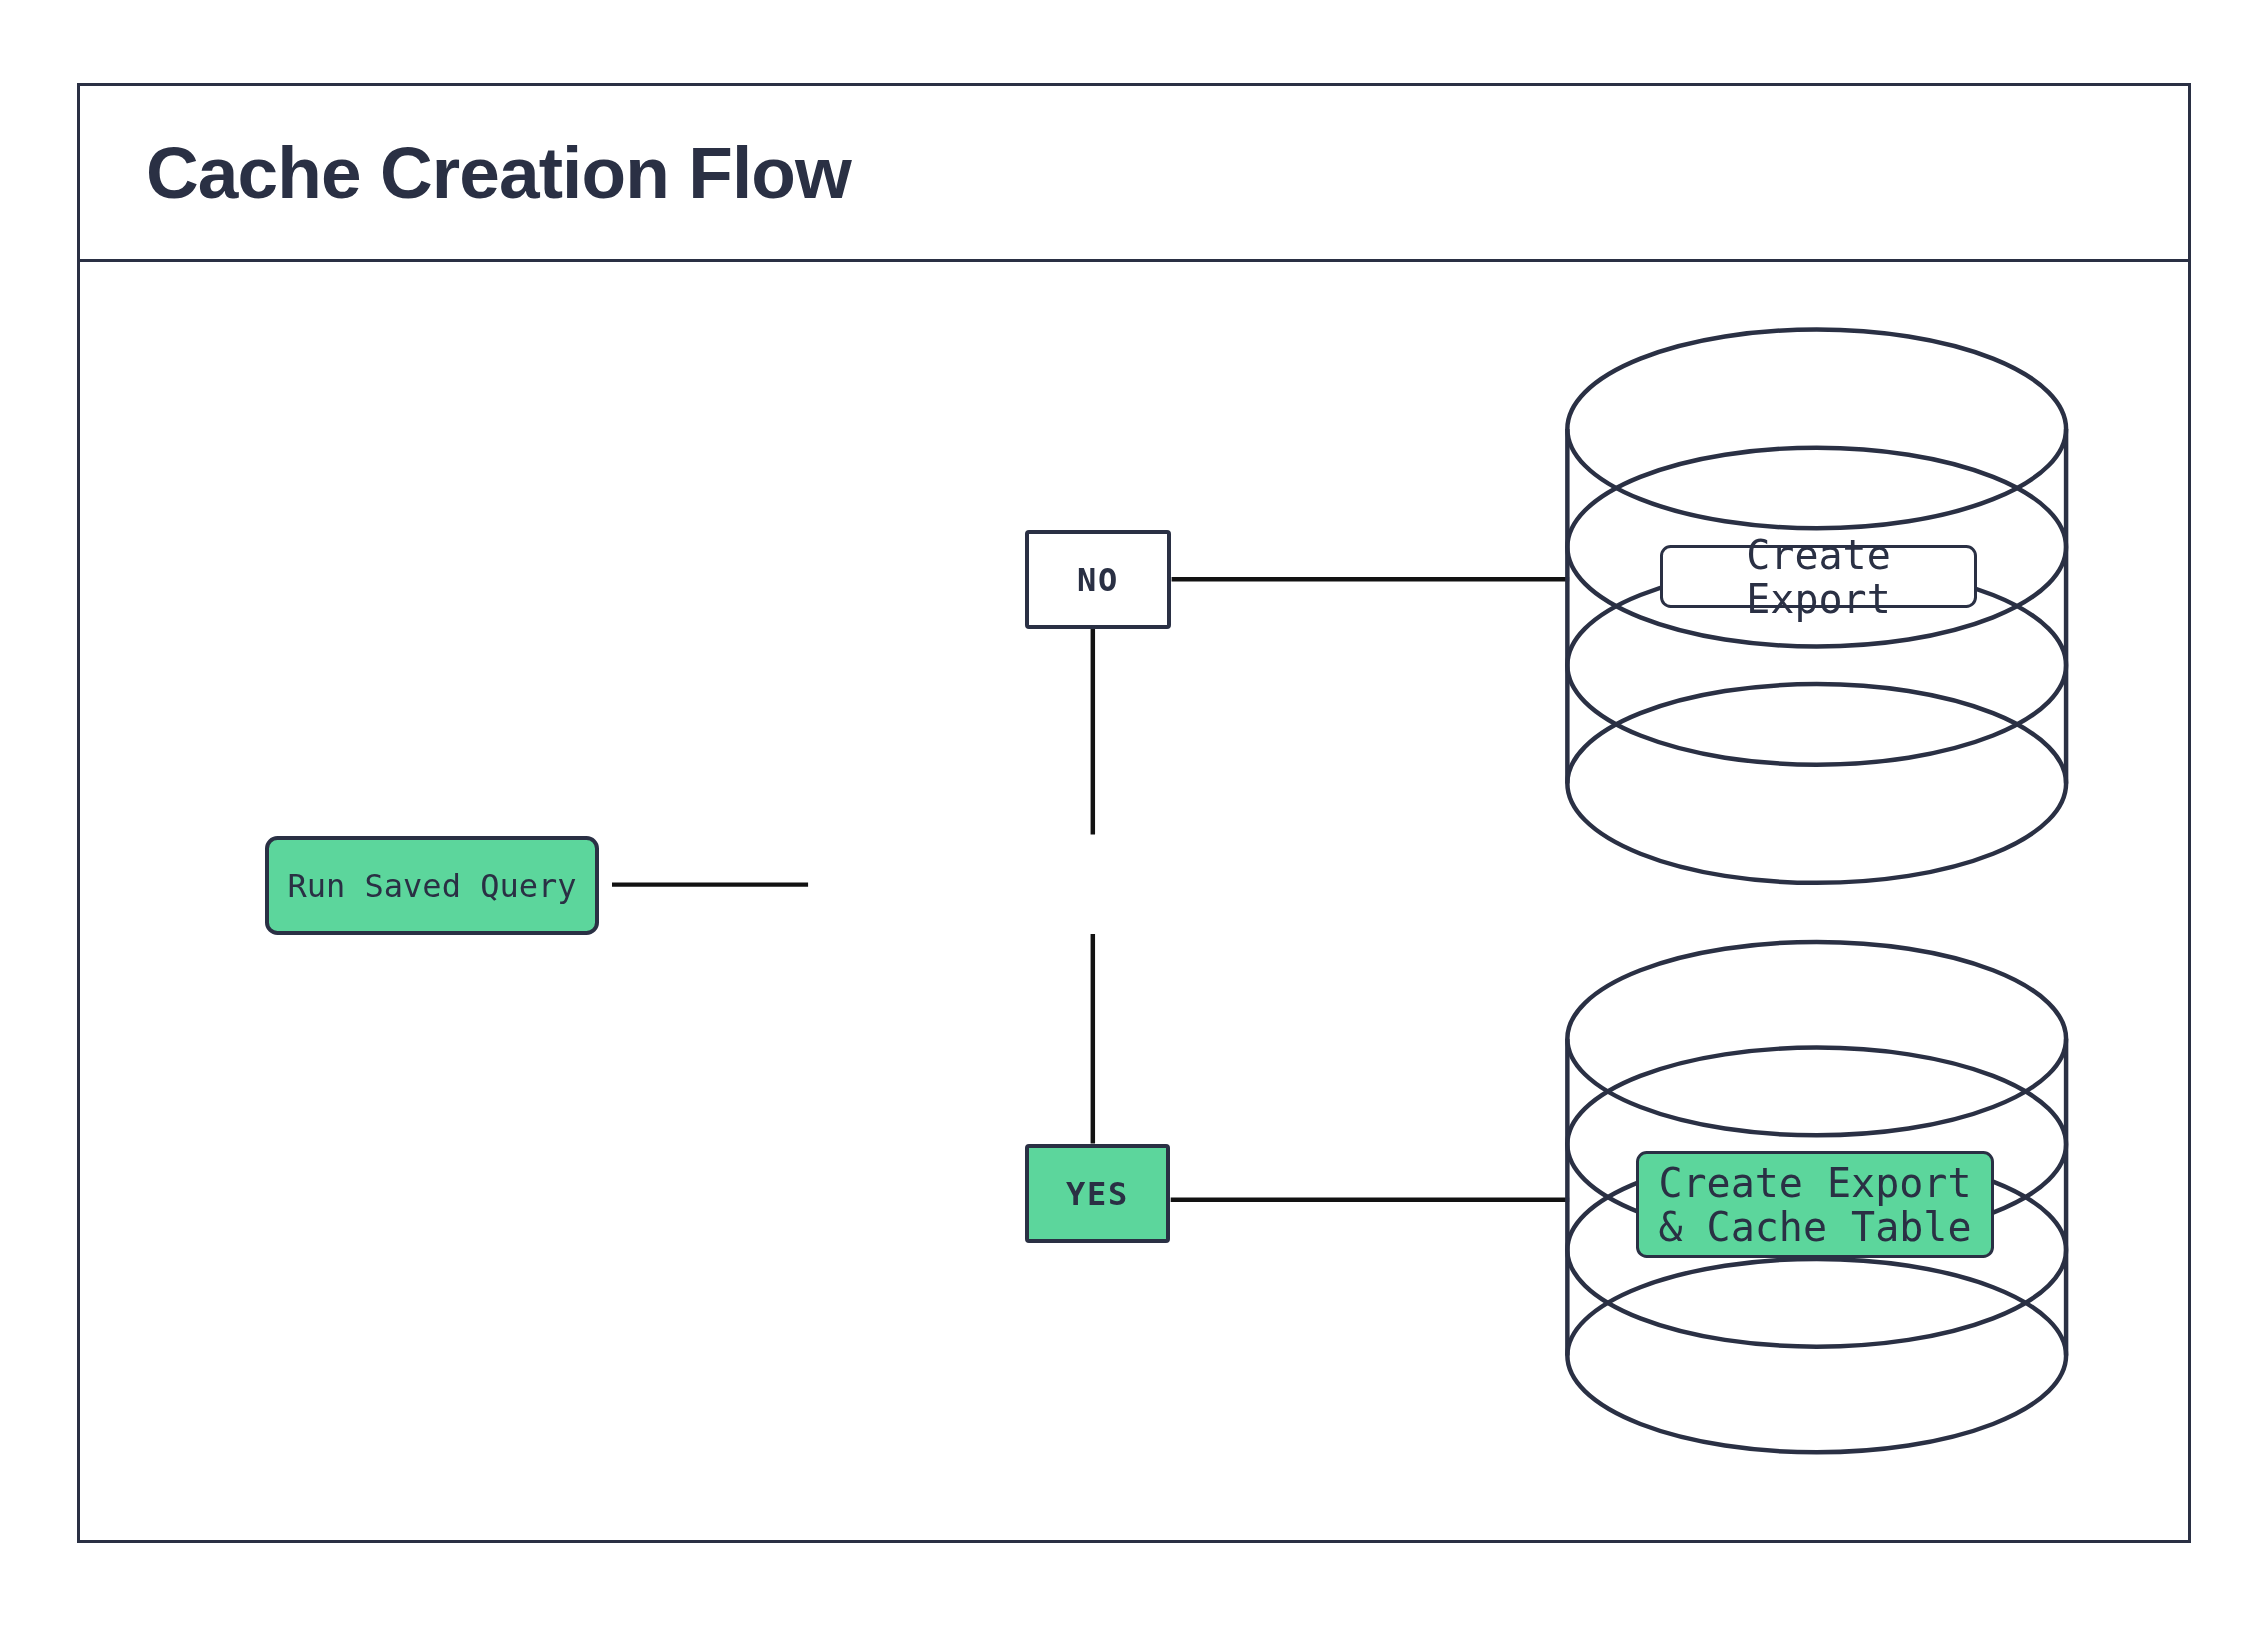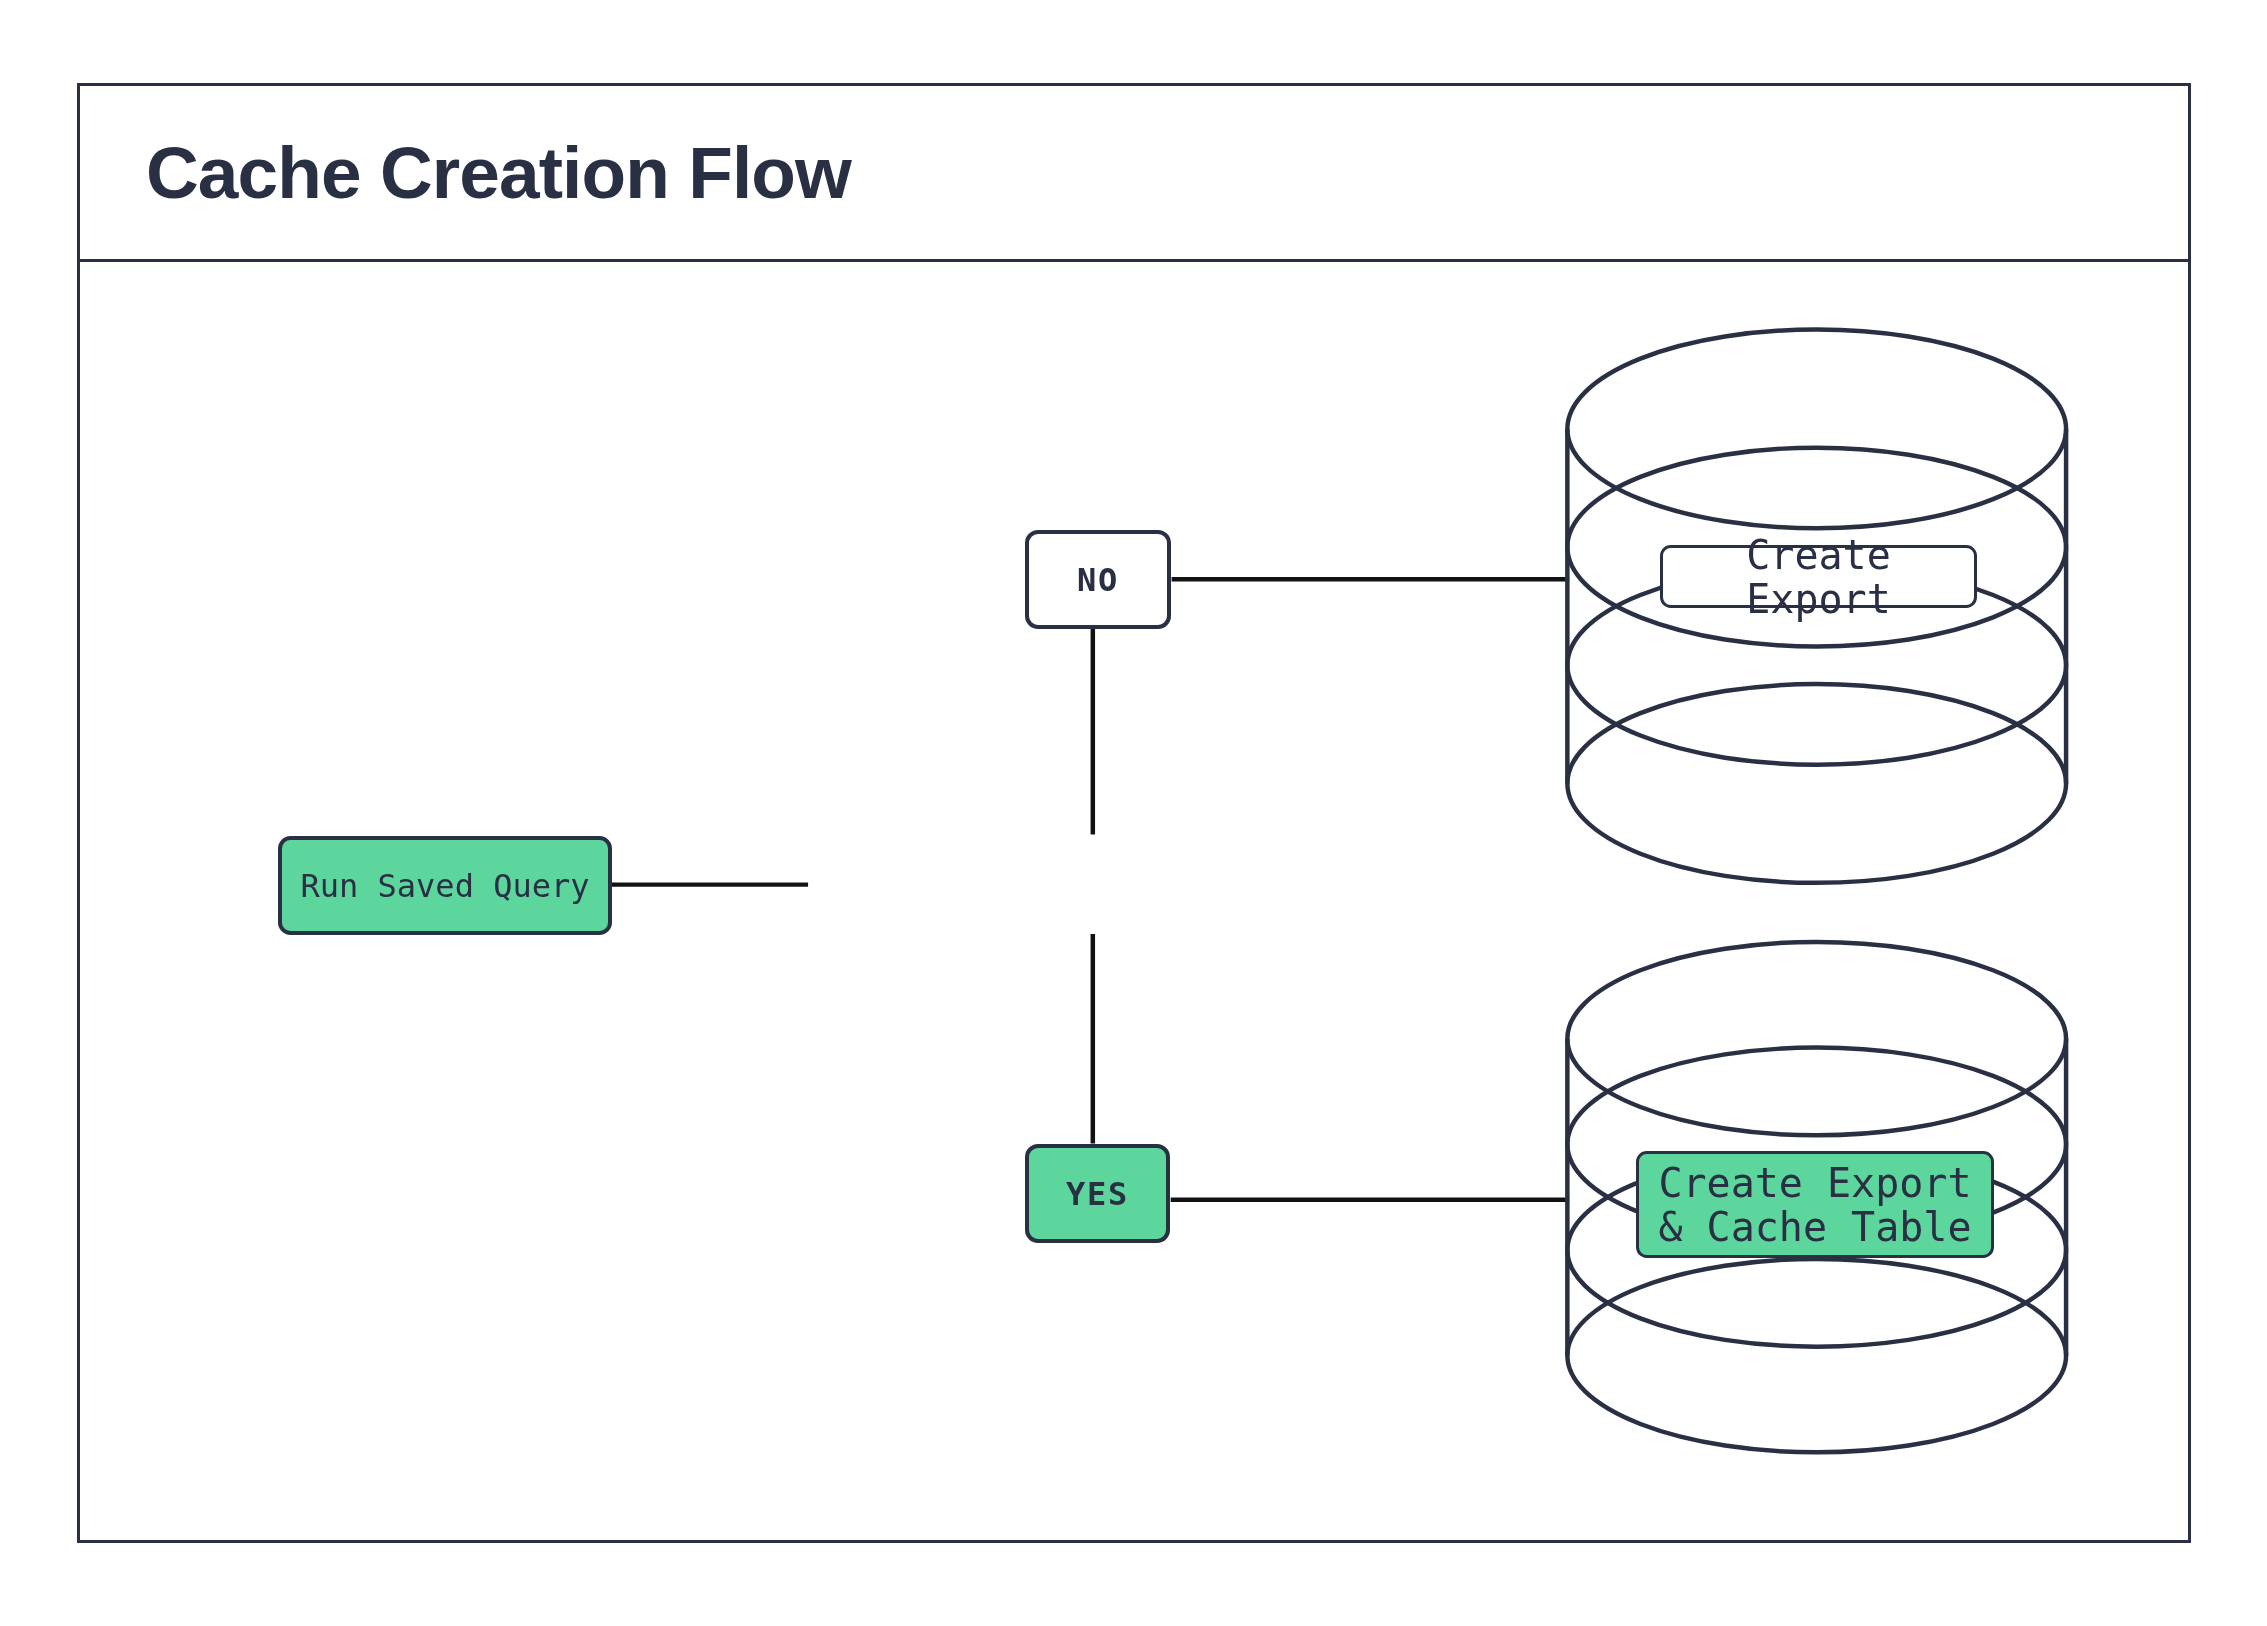--- a/index.html
+++ b/index.html
@@ -29,28 +29,28 @@
     font-weight:700;font-size:73px;letter-spacing:-0.9px;color:var(--ink-navy);
     padding-left:66px;line-height:1;
   }
   .layer{position:absolute;left:0;top:0;width:2268px;height:1626px;pointer-events:none;}
   .conn{stroke:var(--connector);stroke-width:5;fill:none;}
   .cyl line,.cyl ellipse{stroke:var(--ink-navy);stroke-width:5;fill:none;}
   .node,.dblabel{
     position:absolute;box-sizing:border-box;display:flex;align-items:center;justify-content:center;
     text-align:center;color:var(--ink-navy);
   }
-  .node{border-radius:13px;font-size:32px;}
+  .node{border-radius:4px;font-size:32px;}
   .node.white{background:#ffffff;border:4.5px solid var(--ink-navy);}
   .node.green{background:var(--accent-green);border:4.5px solid var(--ink-navy);}
   .node.dark{background:var(--dark-fill);color:var(--light-text);border:none;border-radius:12.5px;}
   .node.bold{font-weight:700;letter-spacing:1.8px;}
   .no-box{left:1025px;top:530px;width:146px;height:99px;}
   .yes-box{left:1025px;top:1144px;width:145px;height:99px;}
-  .start-box{left:278px;top:836px;width:334px;height:99px;border-radius:12.5px;}
+  .start-box{left:265px;top:836px;width:334px;height:99px;border-radius:12.5px;}
   .decision-box{left:808px;top:835px;width:594px;height:99px;}
   .dblabel{border-radius:10.7px;font-size:40px;line-height:44px;}
   .export-label{left:1660px;top:545px;width:317px;height:63px;background:#ffffff;border:3.6px solid var(--ink-navy);}
   .cache-label{left:1636px;top:1151px;width:358px;height:107px;background:var(--accent-green);border:3.6px solid var(--ink-navy);flex-direction:column;}
   .cache-label span{display:block;}
 </style>
 </head>
 <body>
 
 <div class="stage">

